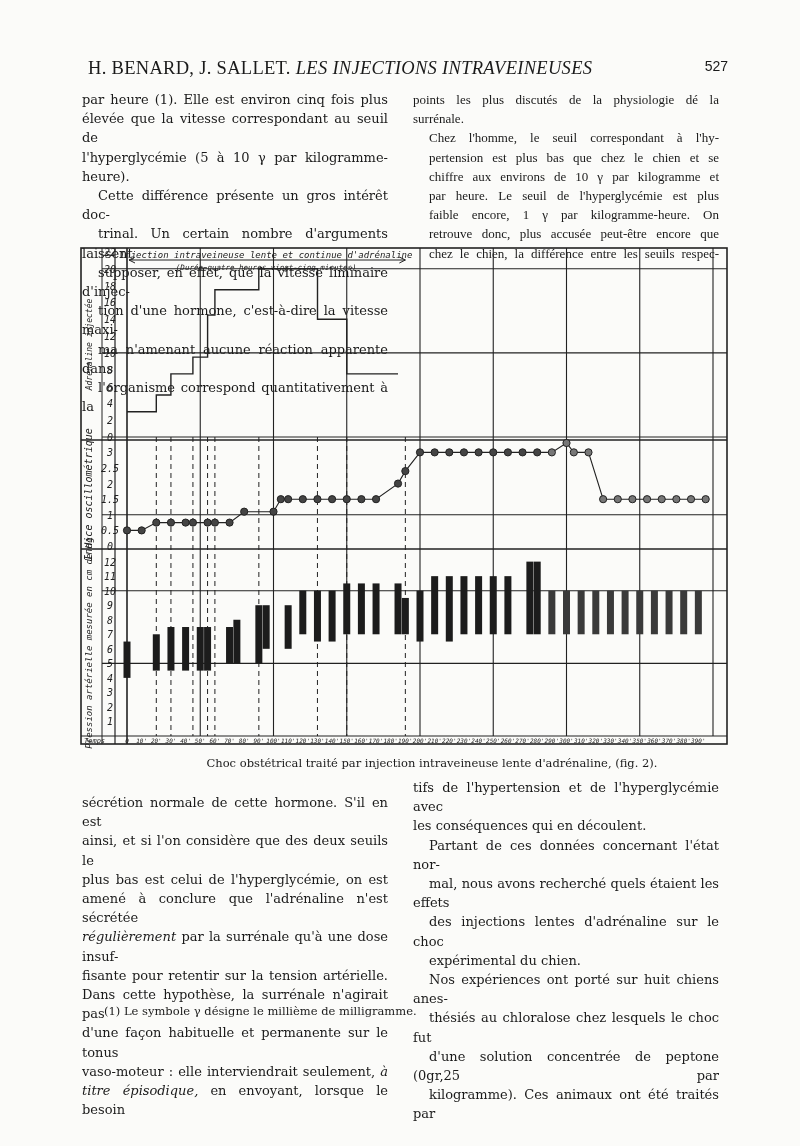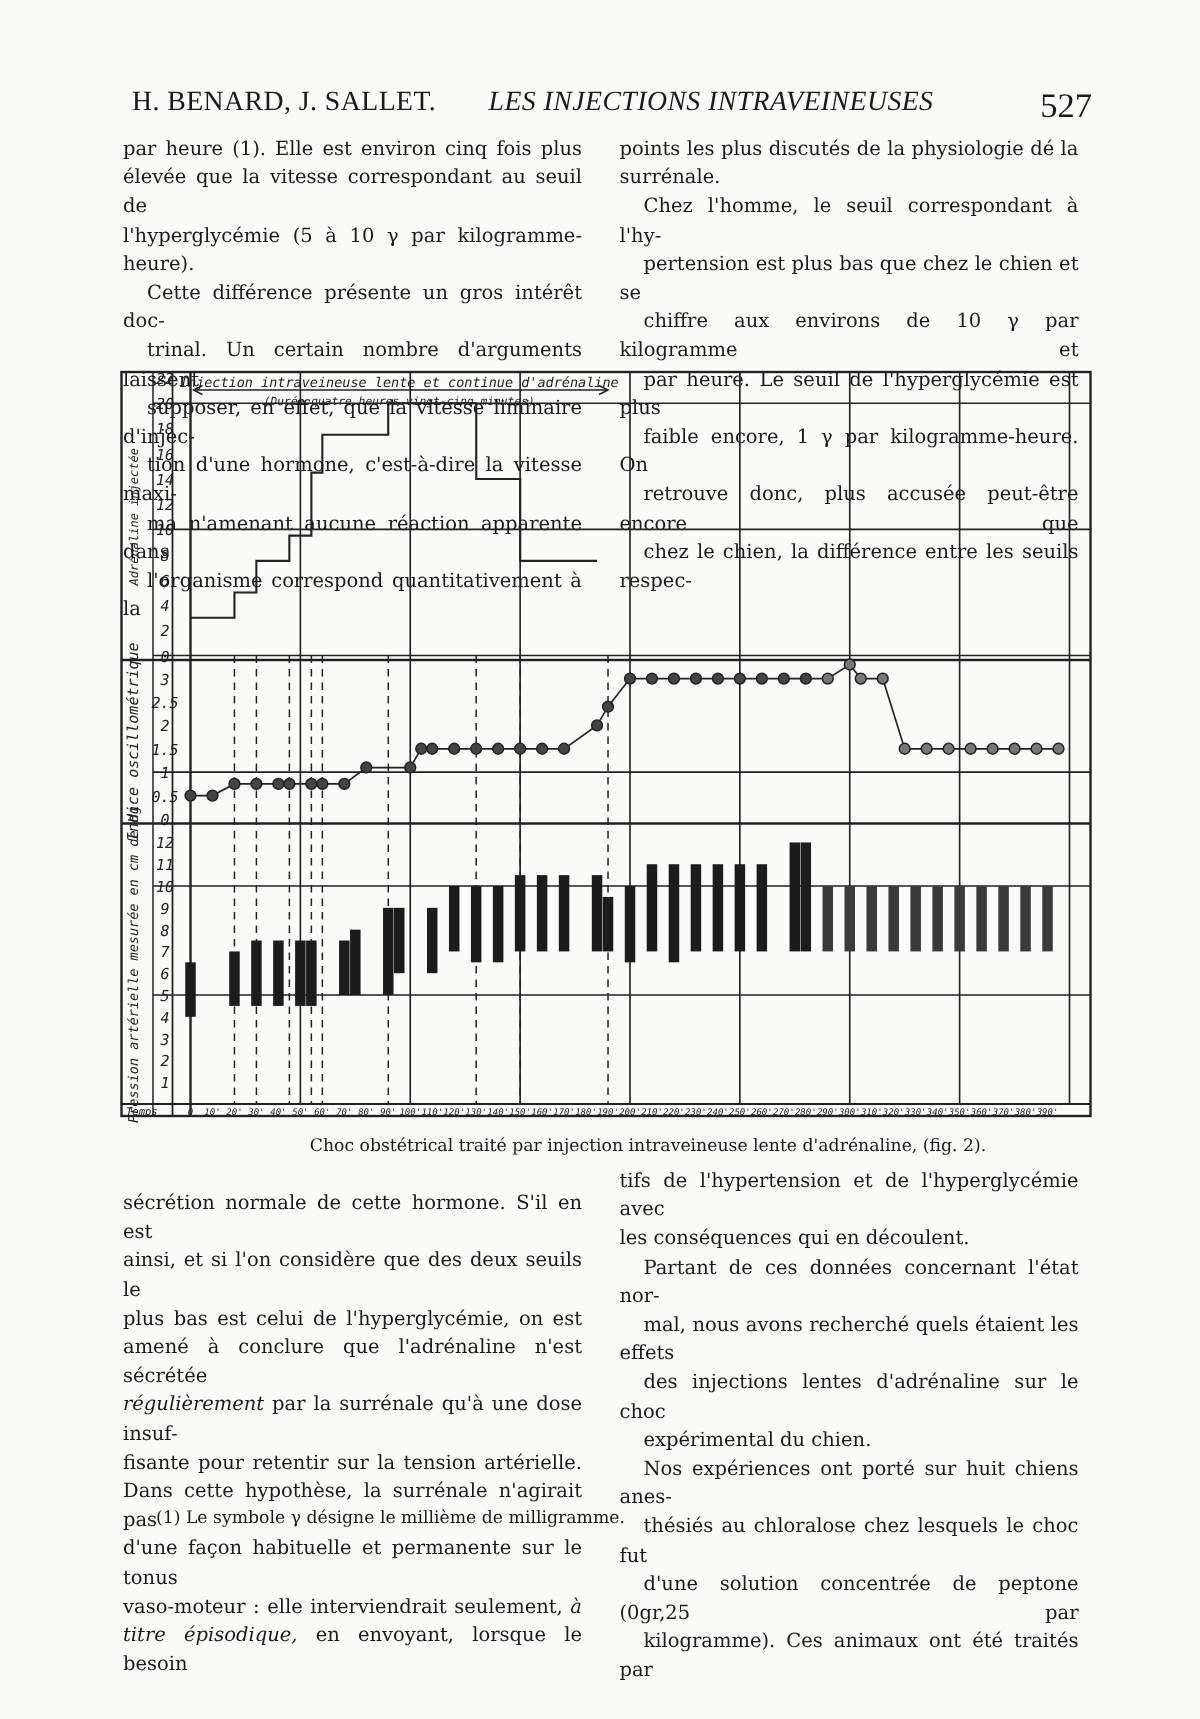--- a/index.html
+++ b/index.html
@@ -2,30 +2,30 @@
 <html><head>
 <meta charset="utf-8">
 <style>
   html, body { margin: 0; padding: 0; }
   body {
     width: 800px; height: 1146px; background: #fbfbf9; color: #1a1a1a;
     font-family: "DejaVu Serif", serif; position: relative; overflow: hidden;
   }
   .header { position: absolute; top: 58px; left: 88px; width: 640px; height: 30px; }
   .header .authors { position: absolute; left: 0; top: 0; font-size: 18.5px; letter-spacing: 0.3px; font-family: "Liberation Serif", serif; }
-  .header .title { font-style: italic; margin-left: 30px; }
-  .header .page { position: absolute; right: 0; top: 0; font-size: 23px; font-family: Liberation Serif, serif; }
+  .header .title { font-style: italic; }
+  .header .page { position: absolute; right: 0; top: 0; font-size: 14px; font-family: Liberation Sans, sans-serif; }
   .col { position: absolute; font-size: 13px; line-height: 19.2px; text-align: justify; font-family: "DejaVu Serif", serif; }
   .col p { margin: 0; }
   .col p.ind { text-indent: 16px; }
   .col p .ln { display: block; text-align-last: justify; }
   .col p .ln.last { text-align-last: left; }
   .col em { }
   #top-left { left: 82px; top: 90px; width: 306px; }
-  #top-right { left: 413px; top: 90px; width: 306px; }
+  #top-right { left: 413px; top: 90px; width: 306px; font-family: Liberation Serif, serif; }
   #bot-left { left: 82px; top: 793px; width: 306px; }
   #bot-right { left: 413px; top: 778px; width: 306px; }
   .footnote { position: absolute; left: 104px; top: 1004px; font-size: 11.5px; font-family: "DejaVu Serif", serif; }
   .caption { position: absolute; left: 0; width: 800px; top: 756px; text-align: center; font-size: 11.5px; font-family: "DejaVu Serif", serif; padding-left: 32px; }
   #chart { position: absolute; left: 80px; top: 240px; }
   .ann { font-family: "DejaVu Sans Mono", monospace; font-style: italic; fill: #222; }
 </style>
 </head>
 <body>
 

